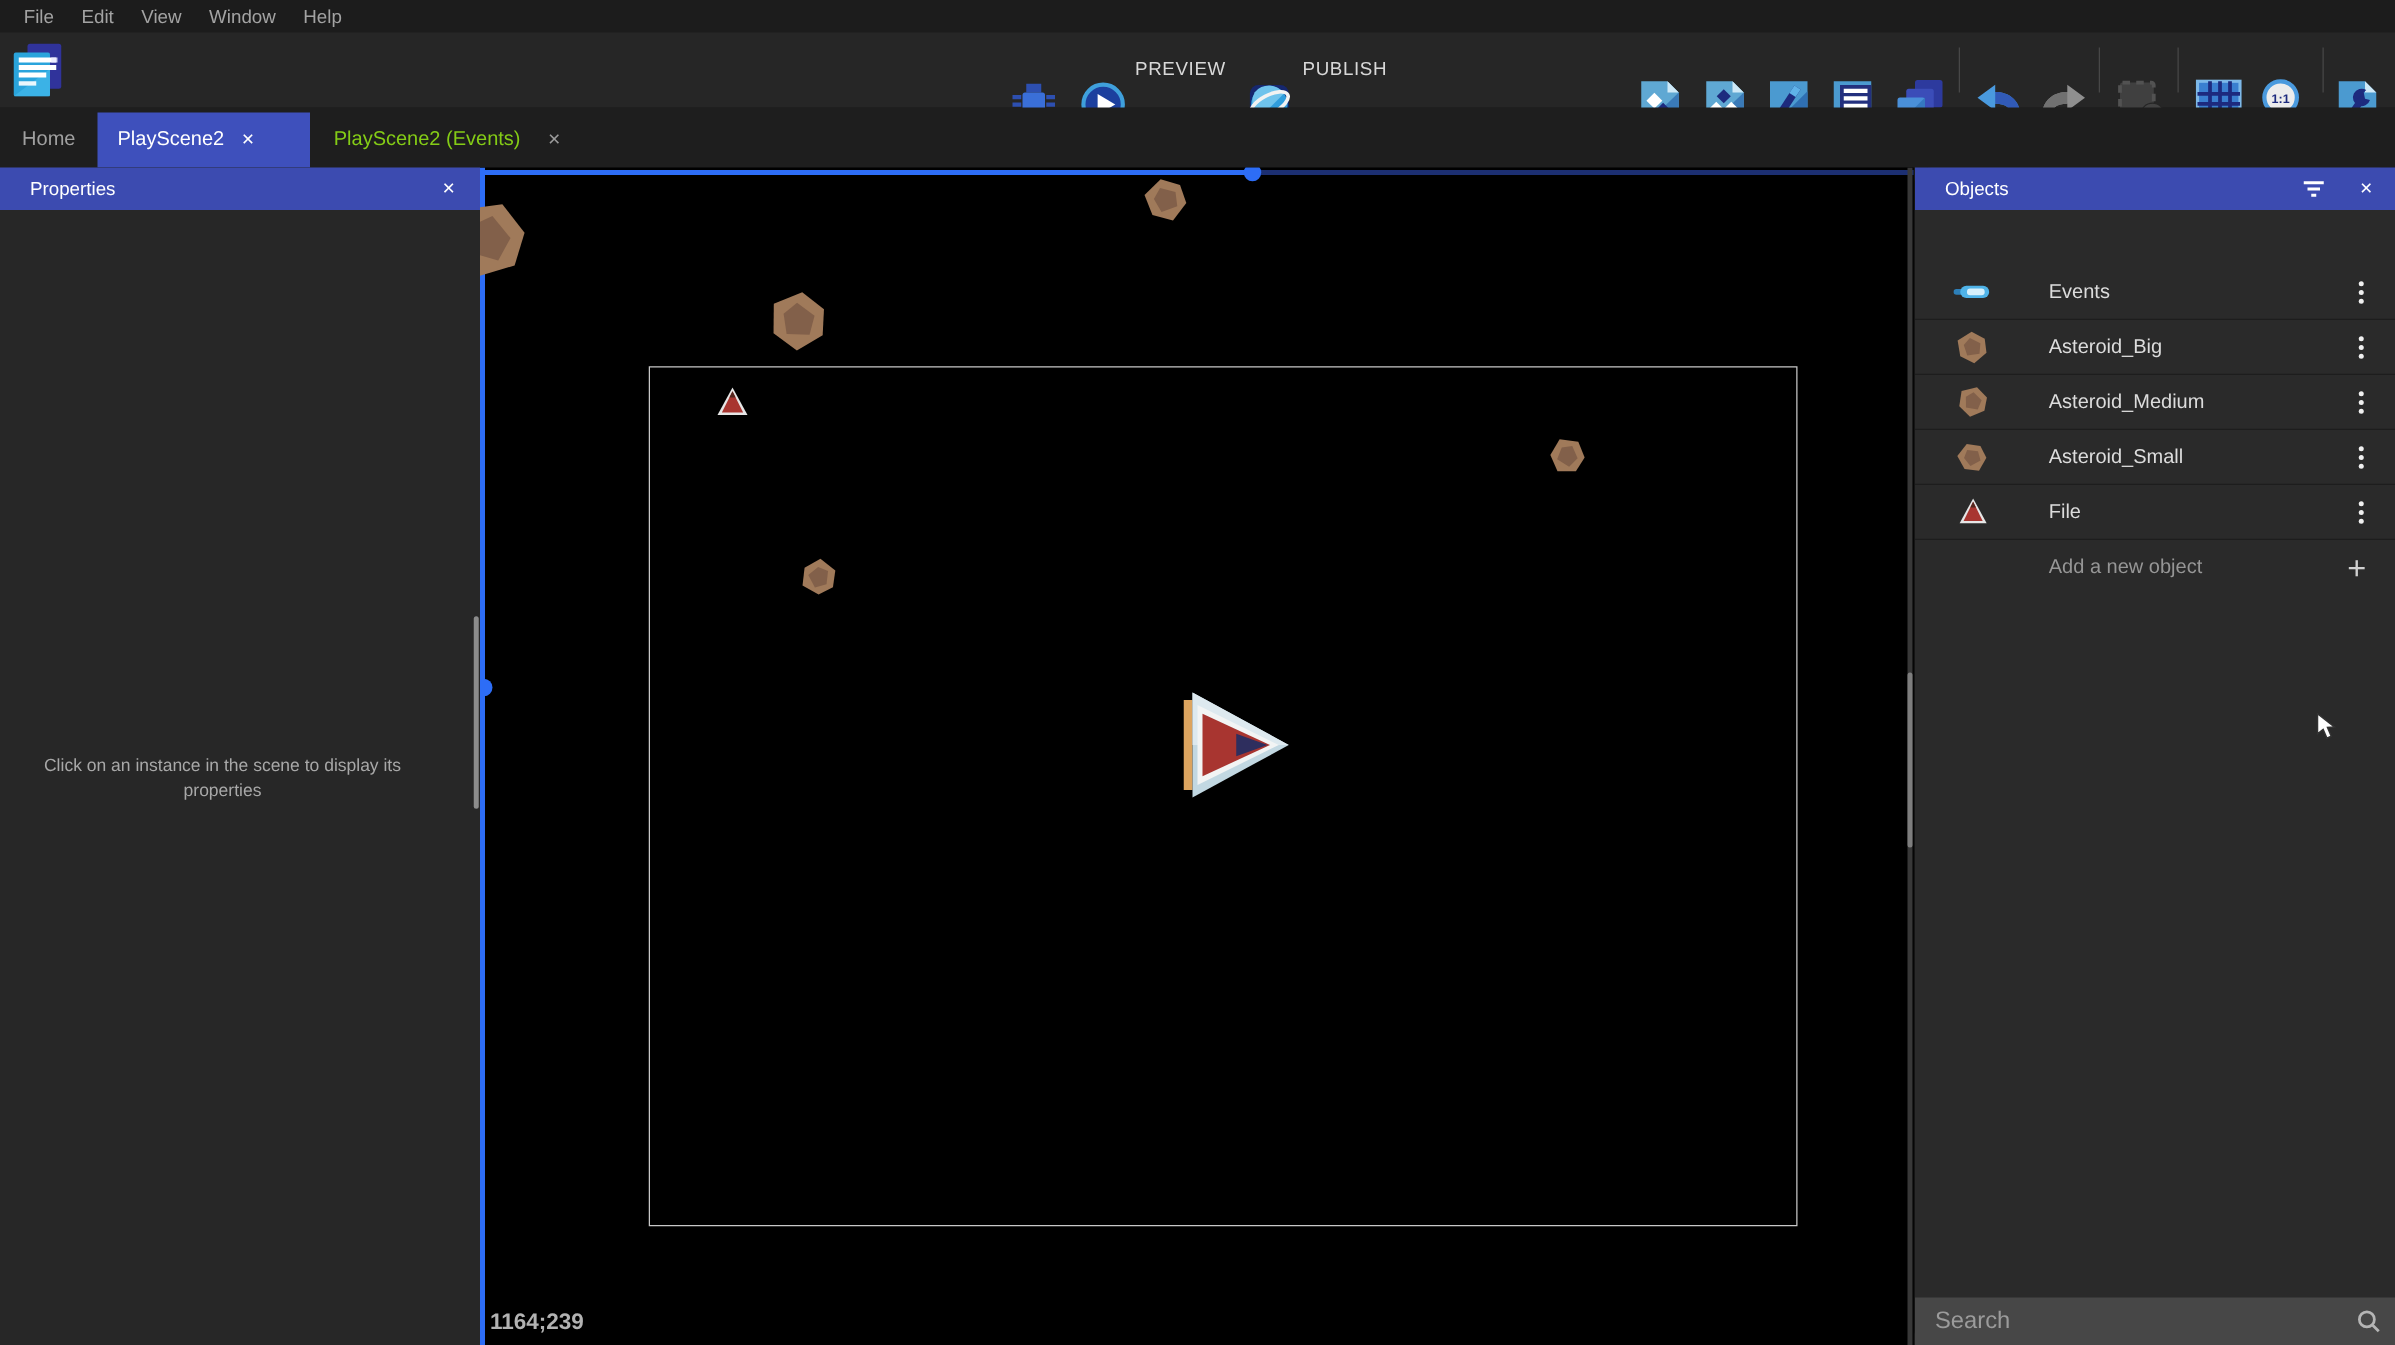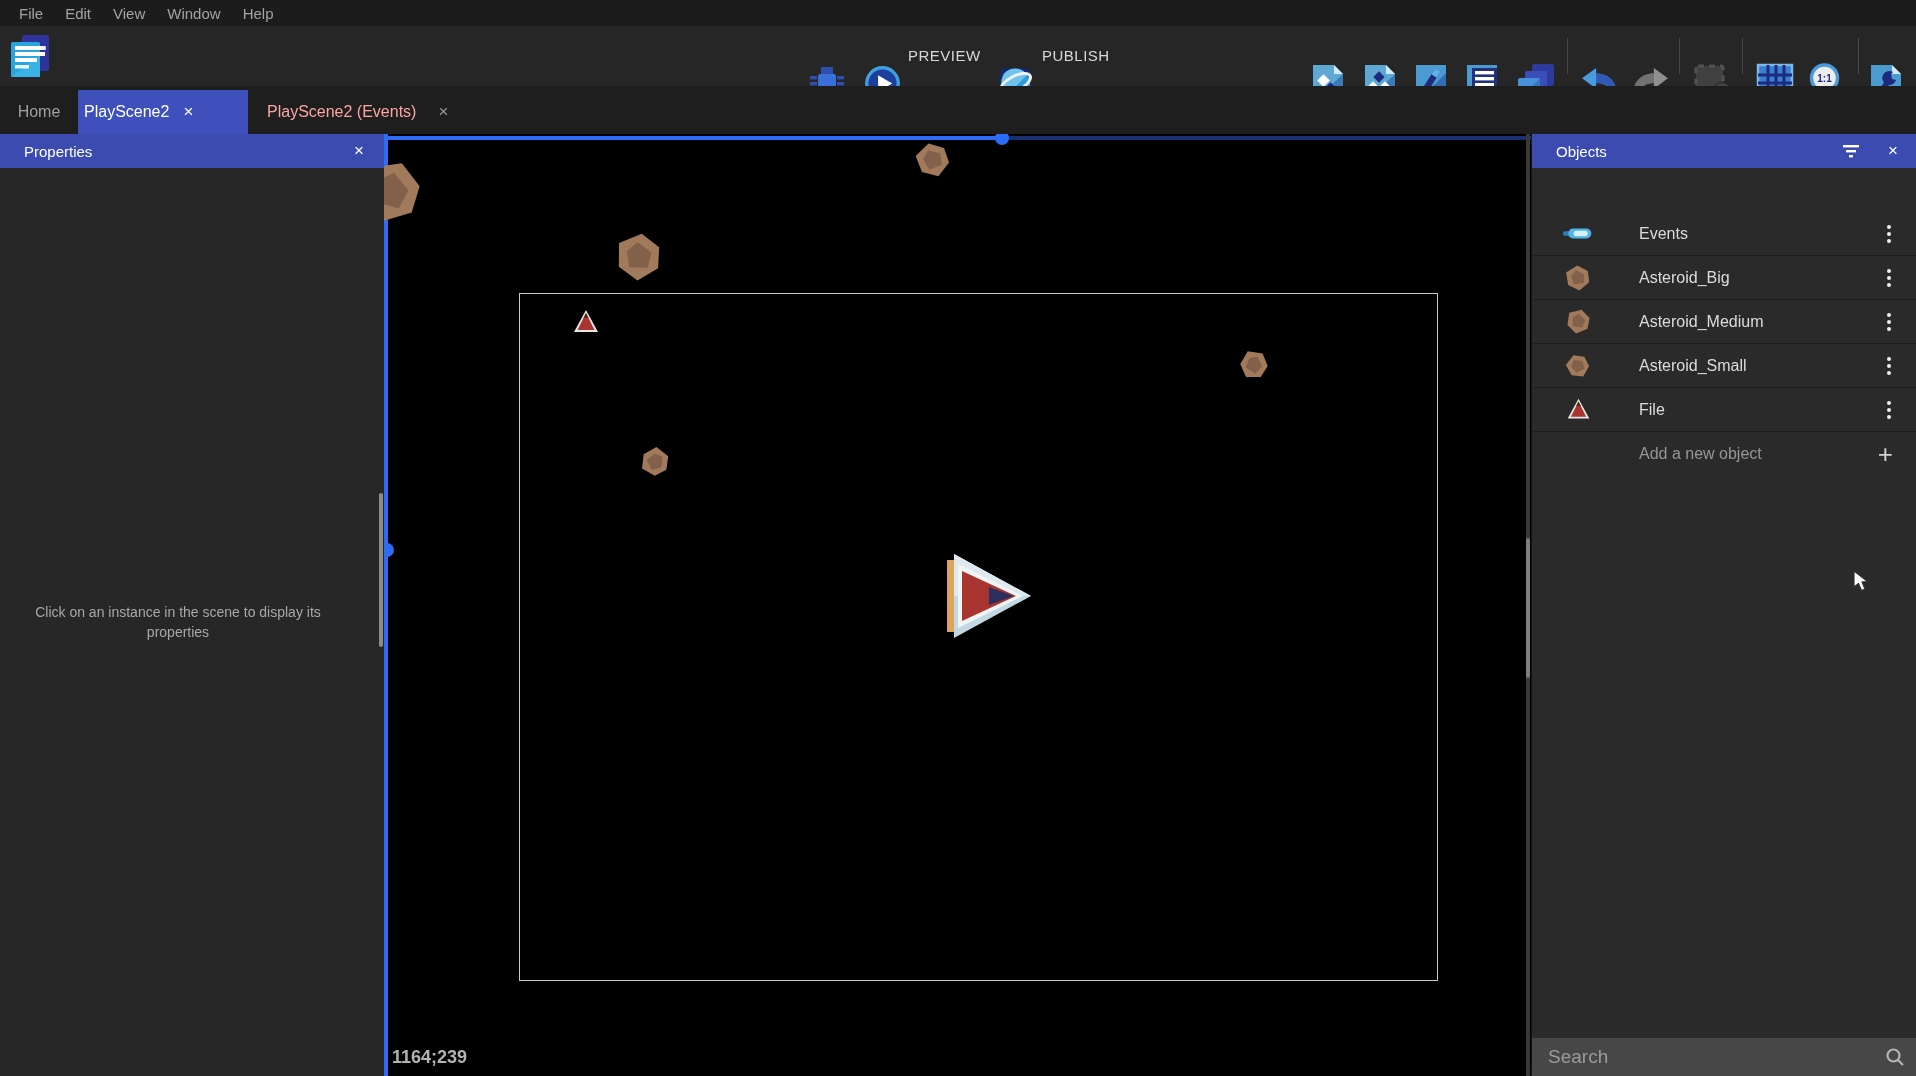--- a/index.html
+++ b/index.html
@@ -236,26 +236,26 @@
       <polygon points="23,2 23,11 32,11" fill="#cfe9f7"></polygon>
       <path d="M24,9 a7,7 0 1 0 3,8 l-4,-1 -1,-5 z" fill="#1d2a7e"></path>
       <line x1="20" y1="17" x2="9" y2="33" stroke="#1d2a7e" stroke-width="5.5" stroke-linecap="round"></line>
     </svg>
   </div>
 
   <div id="tabbar" class="abs">
     <div class="tab" style="left:0;width:78px;justify-content:center">
       <span class="lbl" style="color:#a0a0a0">Home</span>
     </div>
-    <div class="tab" style="left:78px;width:170px;background:#3e50bc;padding-left:6px">
+    <div class="tab" style="left:78px;width:170px;background:#3e50bc;padding-left:16px">
       <span class="lbl" style="color:#ffffff">PlayScene2</span>
       <span class="x" style="color:#ffffff">×</span>
     </div>
     <div class="tab" style="left:250px;width:240px;padding-left:17px">
-      <span class="lbl" style="color:#fca5a5">PlayScene2 (Events)</span>
+      <span class="lbl" style="color:#84cc16">PlayScene2 (Events)</span>
       <span class="x" style="color:#9a9a9a;margin-left:22px">×</span>
     </div>
   </div>
 
   <div id="properties-panel" class="abs">
     <div class="panel-header">
       <span class="panel-title">Properties</span>
       <span class="hdr-x" style="right:20px">×</span>
     </div>
     <div id="props-msg" class="abs">Click on an instance in the scene to display its properties</div>

